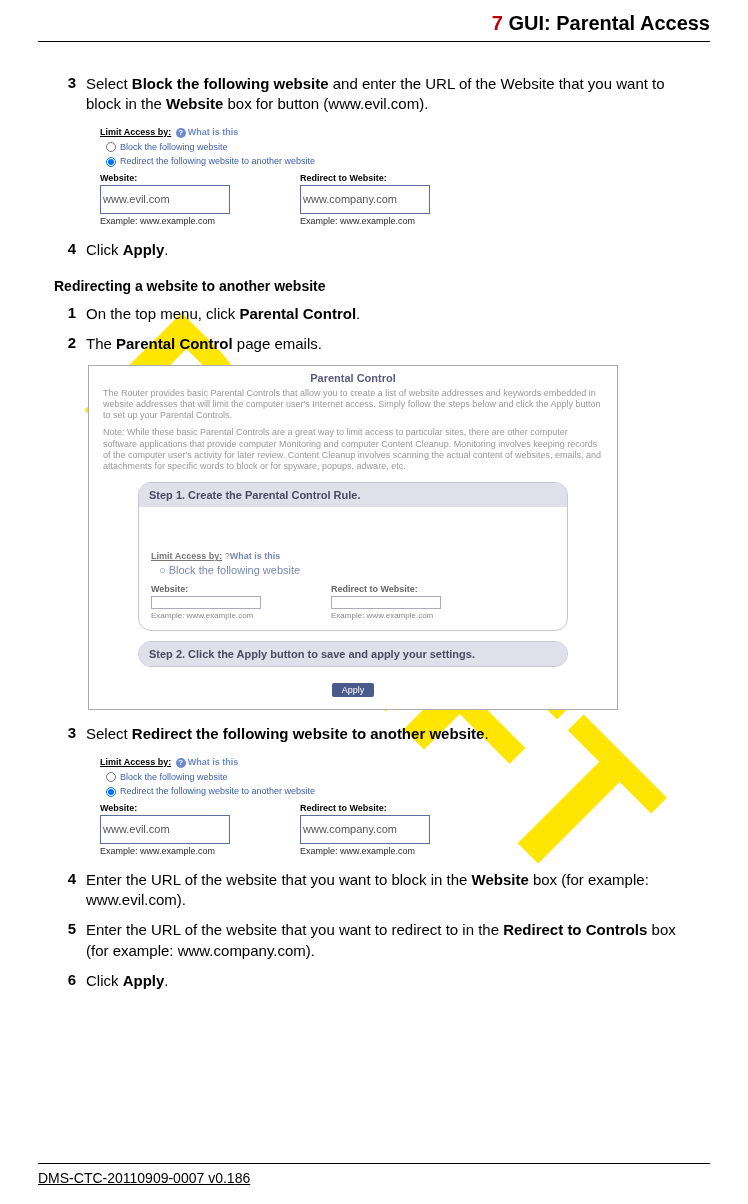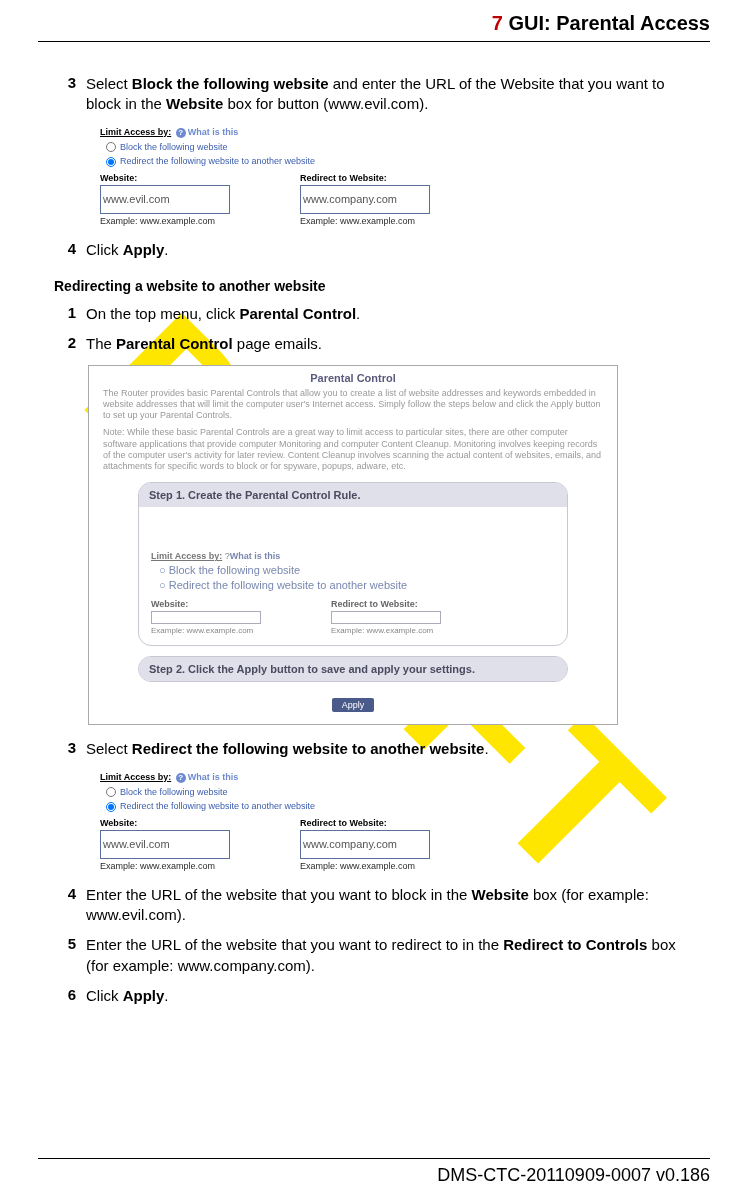--- a/index.html
+++ b/index.html
@@ -154,21 +154,21 @@
     background:#4a5a8a;color:#fff;
     font-size:9px;padding:2px 10px;border-radius:2px;
   }
 
   .footer {
     position:absolute;
     bottom:18px;
     left:38px;right:38px;
   }
   .footer .hr-bot { border-top:1px solid #000; margin-bottom:6px; }
-  .footer .row { display:flex; justify-content:flex-end; font-size:18px; }
+  .footer .row { display:flex; justify-content:flex-start; font-size:14px;text-decoration:underline; }
 </style>
 </head>
 <body>
 
 <div class="watermark">DRAFT</div>
 
 <div class="page">
 
   <div class="header">
     <span class="chap-num">7</span>
@@ -237,21 +237,20 @@
       <div class="intro">
         <p>The Router provides basic Parental Controls that allow you to create a list of website addresses and keywords embedded in website addresses that will limit the computer user's Internet access. Simply follow the steps below and click the Apply button to set up your Parental Controls.</p>
         <p>Note: While these basic Parental Controls are a great way to limit access to particular sites, there are other computer software applications that provide computer Monitoring and computer Content Cleanup. Monitoring involves keeping records of the computer user's activity for later review. Content Cleanup involves scanning the actual content of websites, emails, and attachments for specific words to block or for spyware, popups, adware, etc.</p>
       </div>
       <div class="panel">
         <div class="panel-head">Step 1. Create the Parental Control Rule.</div>
         <div class="panel-body">
           <span class="lim">Limit Access by:</span>
           <span class="qmark">?</span><span style="color:#7a88b0;font-weight:700;">What is this</span>
           <div class="r">○ <span>Block the following website</span></div>
-          <div class="r">○ <span>Redirect the following website to another website</span></div>
           <div class="cols2">
             <div>
               <div class="clbl">Website:</div>
               <span class="cin"></span>
               <div class="cex">Example: www.example.com</div>
             </div>
             <div>
               <div class="clbl">Redirect to Website:</div>
               <span class="cin"></span>
               <div class="cex">Example: www.example.com</div>

